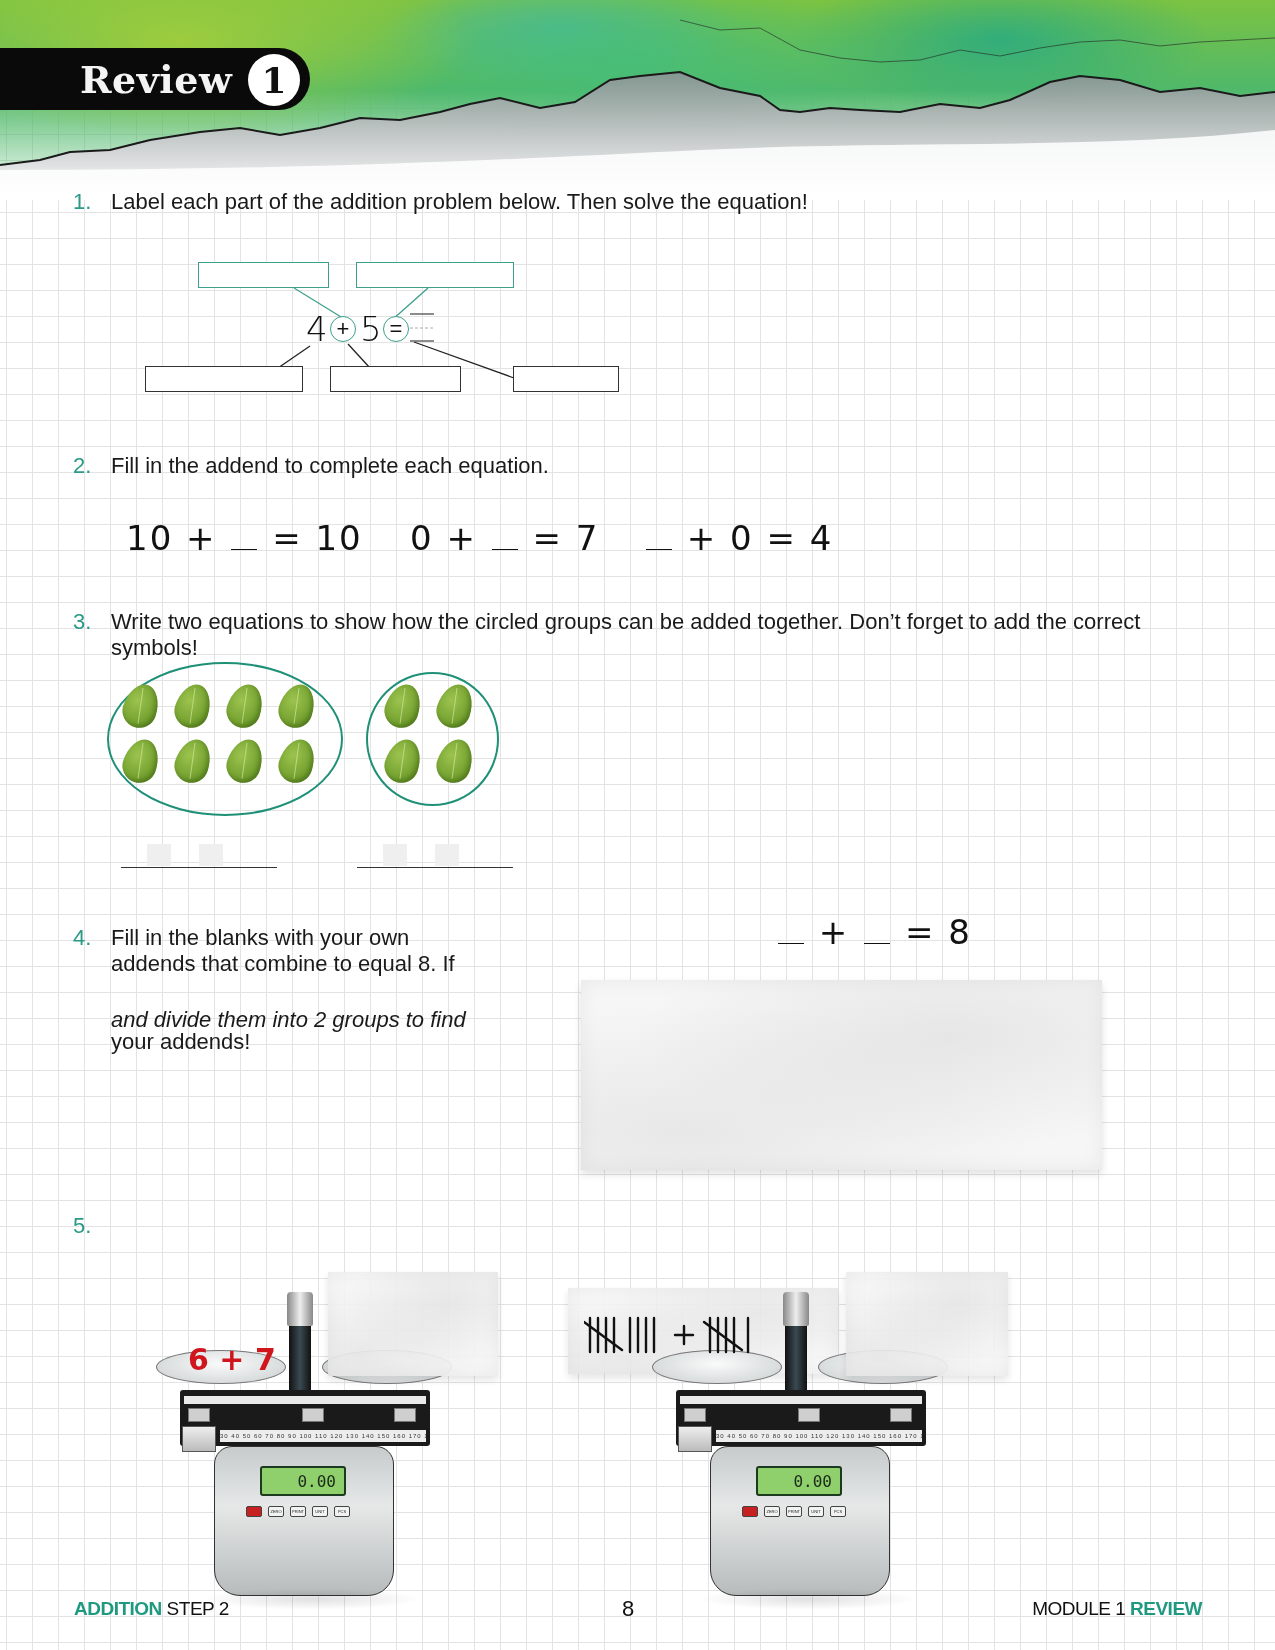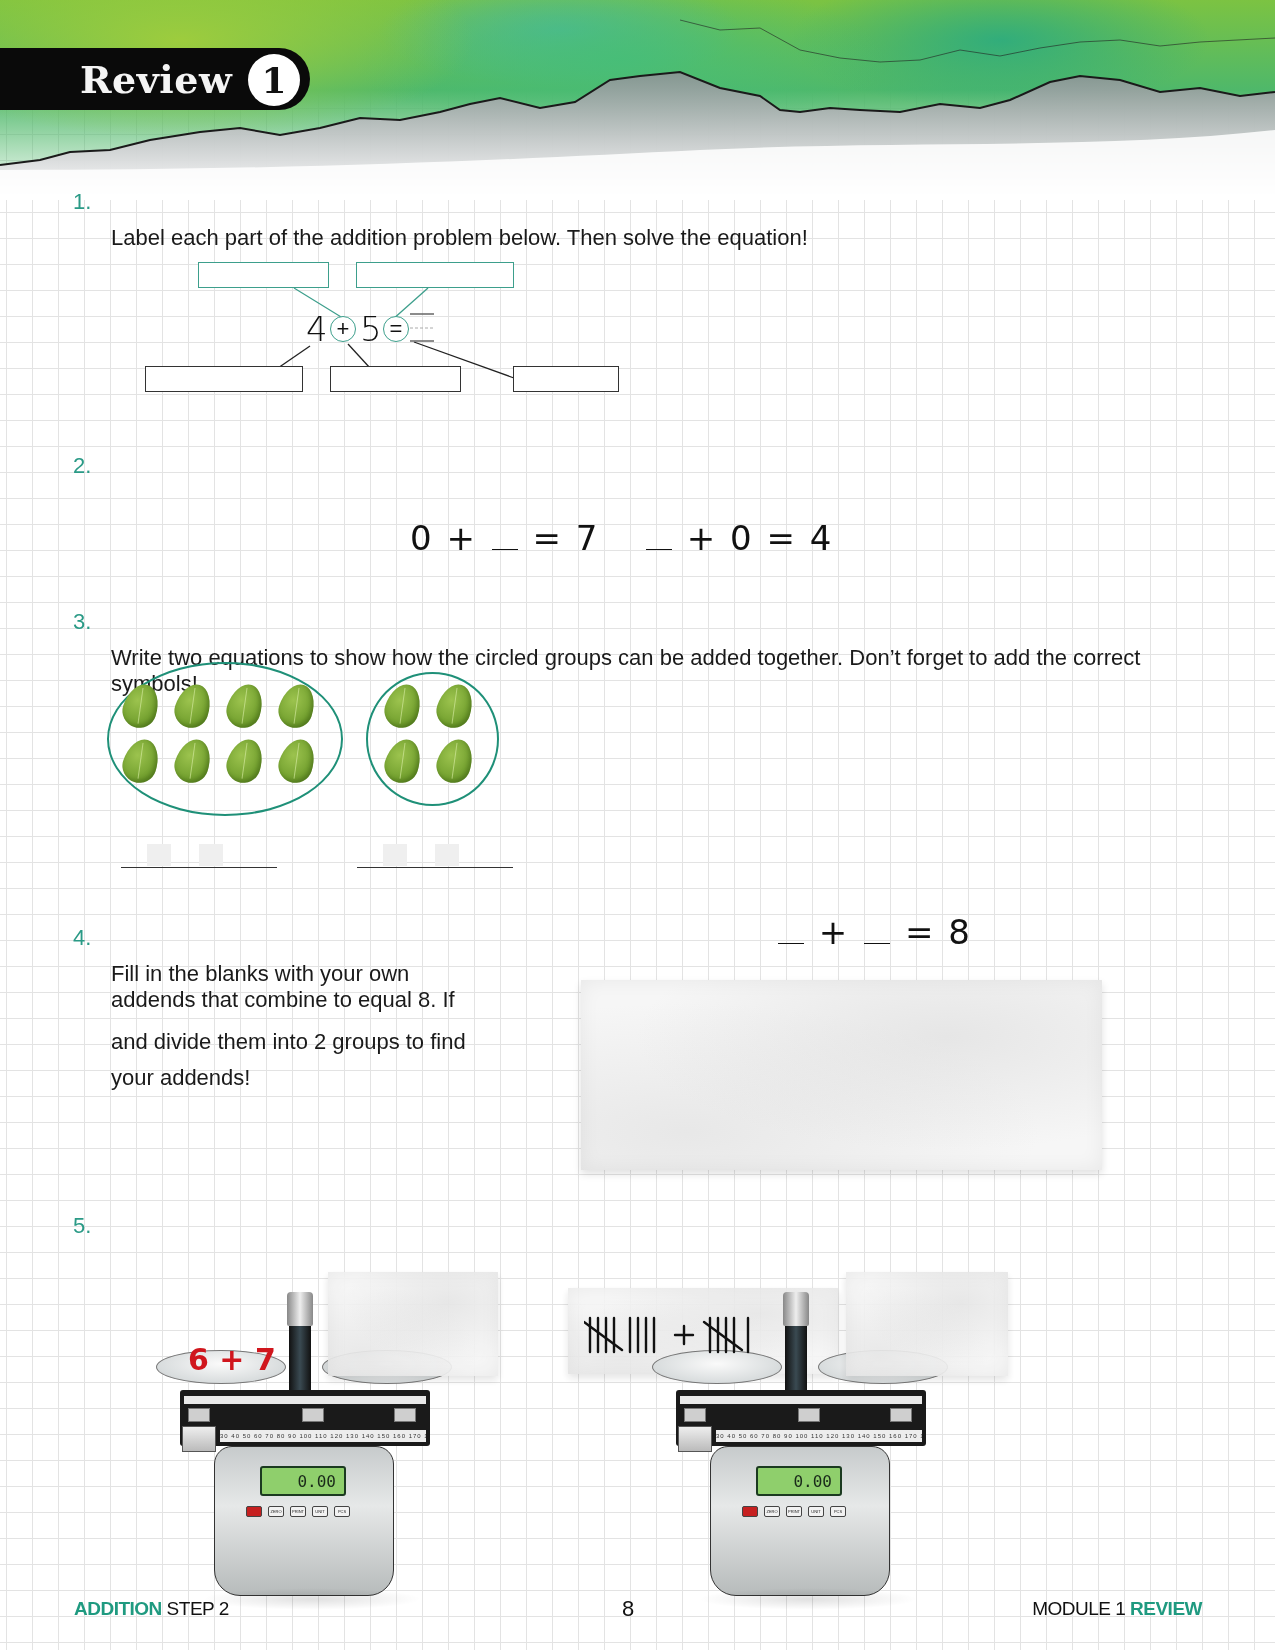--- a/index.html
+++ b/index.html
@@ -44,21 +44,21 @@
     background: #ffffff; color: #111; font-family: "DejaVu Serif", serif; font-weight: bold;
     font-size: 36px; display: flex; align-items: center; justify-content: center;
   }
 
   .q {
     position: absolute; font-size: 22px; line-height: 26px; color: #1a1a1a;
   }
   .q .num {
     position: absolute; left: 0; top: 0; color: #2a9a86; font-size: 22px;
   }
-  .q .text { position: absolute; left: 38px; top: 0; margin-top: 36px; }
+  .q .text { position: absolute; left: 38px; top: 0; }
 
   
   .label-box {
     position: absolute; height: 26px; background: #fff;
   }
   .label-box.teal { border: 1.5px solid #3d9f8c; }
   .label-box.dark { border: 1.5px solid #333; }
   .eq-big {
     position: absolute; font-size: 34px; line-height: 34px; color: #111;
     font-family: "DejaVu Sans", sans-serif; font-weight: 300;
@@ -214,22 +214,28 @@
   <div class="label-box dark" style="left:513px; top:366px; width:106px;"></div>
 
   <span class="eq-big" style="left:306px; top:312px;">4</span>
   <span class="circ-op" style="left:330px; top:316px;">+</span>
   <span class="eq-big" style="left:360px; top:312px;">5</span>
   <span class="circ-op" style="left:383px; top:316px;">=</span>
   <div style="position:absolute; left:410px; top:310px; width:26px; height:32px;"></div>
 
   <div class="q" style="left:73px; top:453px; width:1100px; height:30px;">
     <span class="num">2.</span>
-  </div>
-
+    <span class="text">Fill in the addend to complete each equation.</span>
+  </div>
+
+  <div class="eq-line" style="left:126px; top:518px;">
+    <span>10 +</span>
+    <span class="blank"></span>
+    <span>= 10</span>
+  </div>
   <div class="eq-line" style="left:410px; top:518px;">
     <span>0 +</span>
     <span class="blank"></span>
     <span>= 7</span>
   </div>
   <div class="eq-line" style="left:644px; top:518px;">
     <span class="blank"></span>
     <span>+ 0 = 4</span>
   </div>
 
@@ -261,21 +267,21 @@
   <div class="answer-gap" style="left:199px; top:844px;"></div>
 
   <div class="answer-line" style="left:357px; top:844px; width:156px;"></div>
   <div class="answer-gap" style="left:383px; top:844px;"></div>
   <div class="answer-gap" style="left:435px; top:844px;"></div>
 
   <div class="q" style="left:73px; top:925px; width:440px; height:140px;">
     <span class="num">4.</span>
     <span class="text" style="top:0;">Fill in the blanks with your own</span>
     <span class="text" style="top:26px;">addends that combine to equal 8. If</span>
-    <span class="text" style="top:68px;">and divide them into 2 groups to find</span>
+    <span class="text" style="top:82px;font-style:italic;">and divide them into 2 groups to find</span>
     <span class="text" style="top:104px;">your addends!</span>
   </div>
 
   <div class="eq-line" style="left:776px; top:912px;">
     <span class="blank"></span>
     <span>+</span>
     <span class="blank"></span>
     <span>= 8</span>
   </div>
 

